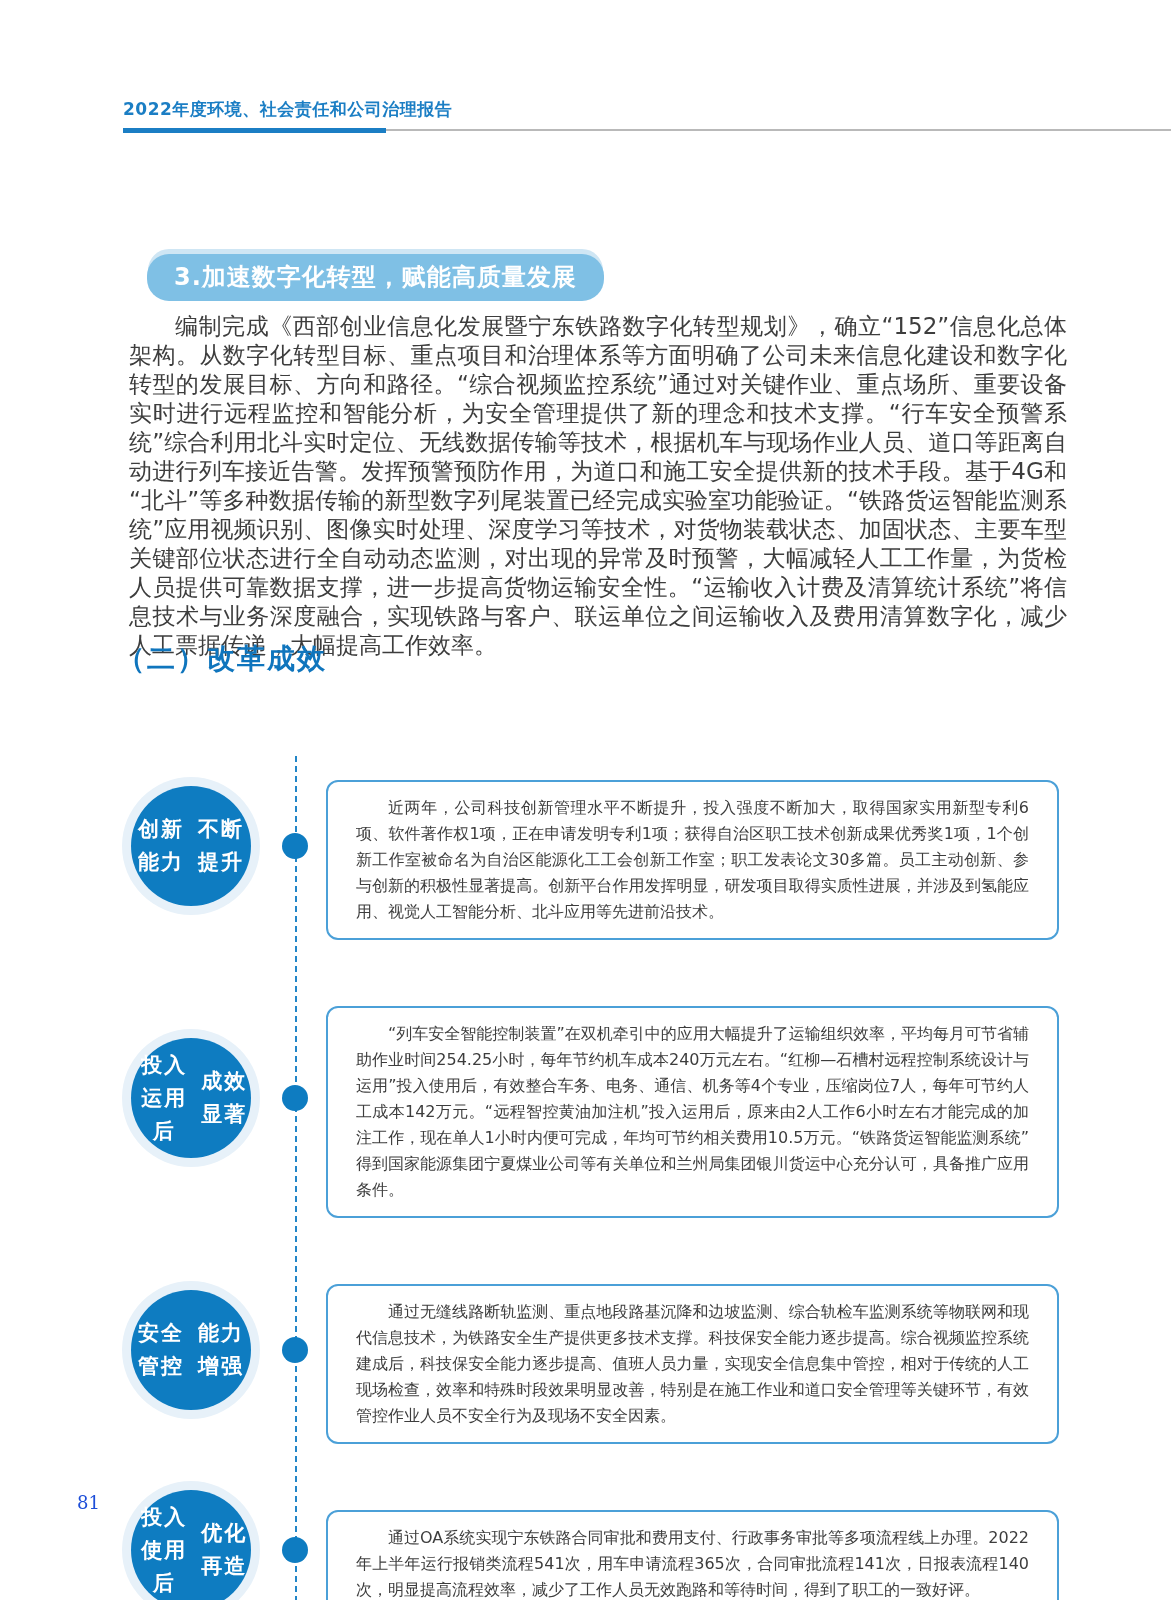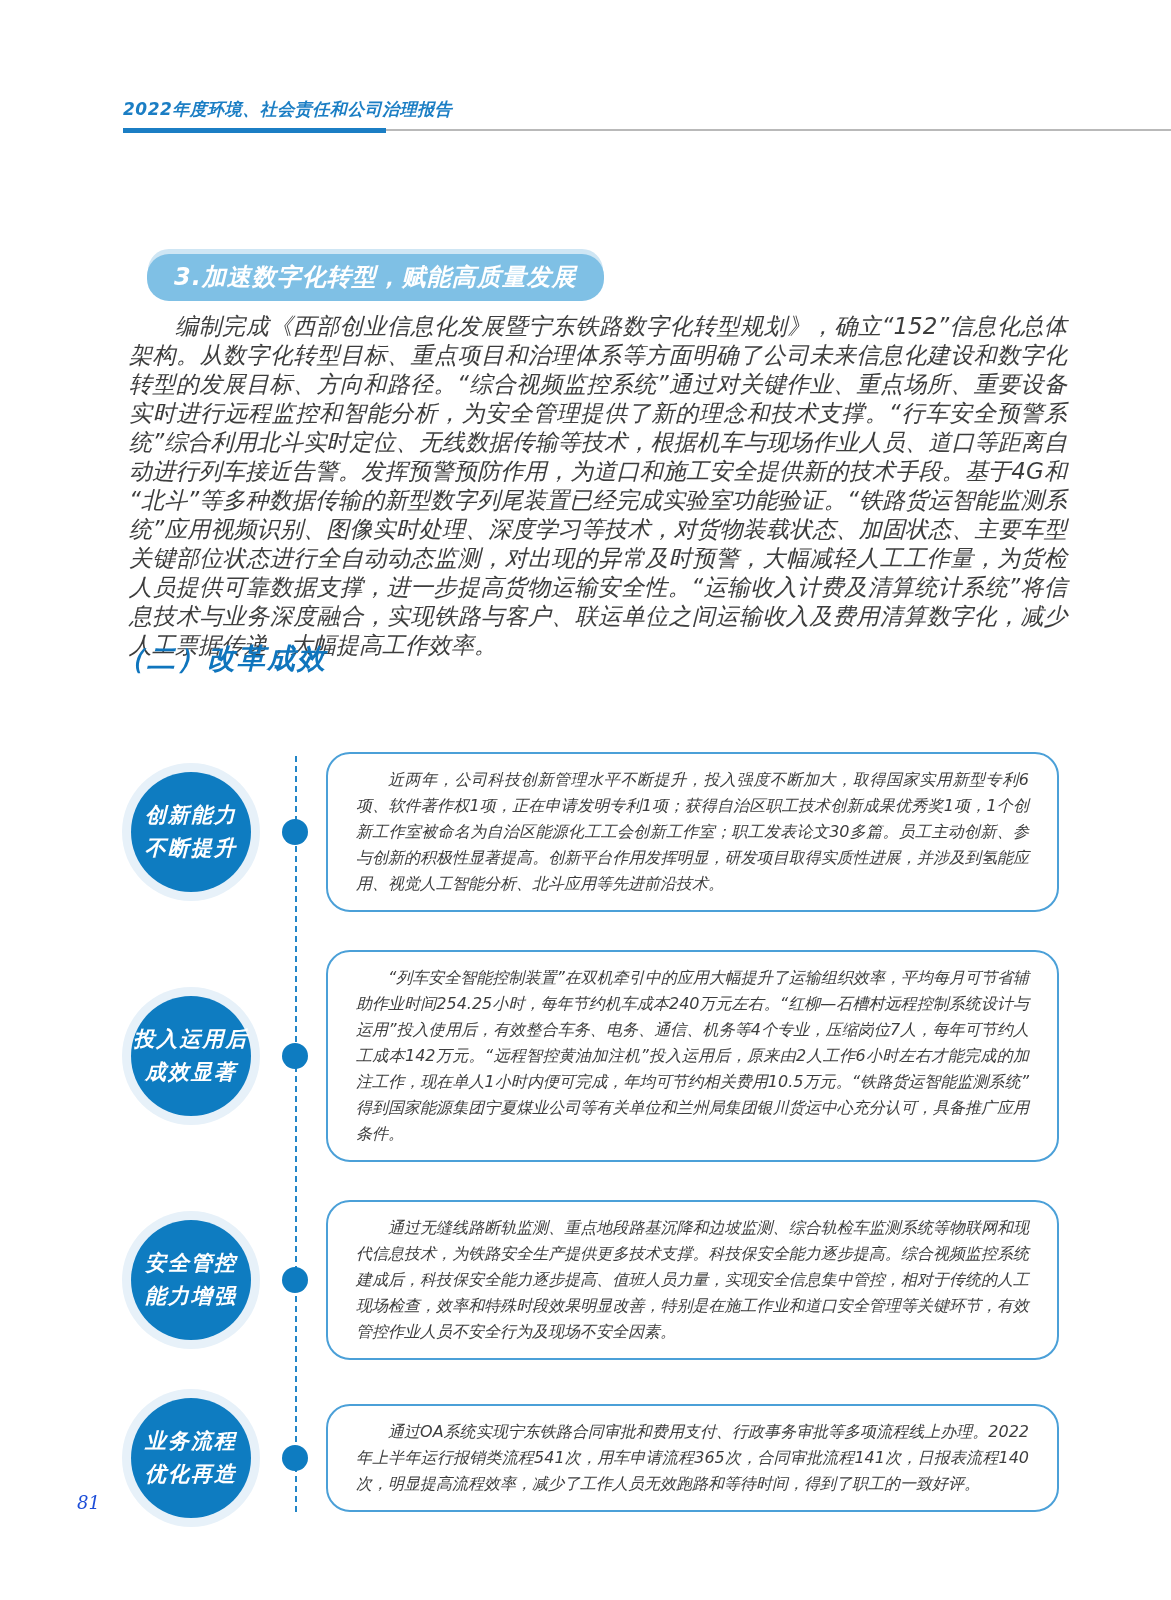--- a/index.html
+++ b/index.html
@@ -4,21 +4,20 @@
 <style>
   * { margin:0; padding:0; box-sizing:border-box; }
   html,body { background:#ffffff; }
   body { font-family:"DejaVu Sans","Liberation Sans",sans-serif; }
 
   .page {
     position:relative;
     width:1171px; height:1600px;
     background:#ffffff;
     overflow:hidden;
-    font-style:italic;
   }
 
   
   .header { position:absolute; top:98px; left:123px; right:0; }
   .header-title {
     font-size:17px; font-weight:bold; color:#1b7ec4;
     letter-spacing:0.5px;
   }
   .header-rule { position:relative; margin-top:7px; height:5px; }
   .header-rule .blue-seg {
@@ -70,35 +69,36 @@
   .row:last-child { margin-bottom:0; }
   .circle-col {
     flex:none; width:203px;
     display:flex; align-items:center;
   }
   .circle {
     margin-left:8px;
     width:120px; height:120px; border-radius:50%;
     background:#0e7cc1;
     box-shadow:0 0 0 9px #e7f1f9;
-    display:flex; flex-direction:column; align-items:center; justify-content:center;
+    display:flex; align-items:center; justify-content:center;
     color:#ffffff; font-weight:bold; font-size:21px; line-height:33px;
     letter-spacing:2px; text-align:center;
   }
   .dot {
     position:absolute; left:172px; top:50%;
     width:26px; height:26px; border-radius:50%;
     background:#0e7cc1;
     transform:translate(-50%,-50%);
   }
   .info-box {
     flex:1;
-    border:2px solid #4ba0d8; border-radius:24px;
+    border:2px solid #4ba0d8; border-radius:12px;
     background:#ffffff;
     padding:13px 28px;
+    margin-top:28px;
   }
   .info-box p {
     font-size:16px; line-height:26px; color:#3d3d3d;
     text-align:justify; text-indent:2em;
   }
 
   
   .page-number {
     position:absolute; left:77px; bottom:87px;
     font-family:"DejaVu Serif","Liberation Serif",serif;
@@ -162,21 +162,21 @@
       </div>
       <span class="dot"></span>
       <div class="info-box">
         <p>通过无缝线路断轨监测、重点地段路基沉降和边坡监测、综合轨检车监测系统等物联网和现代信息技术，为铁路安全生产提供更多技术支撑。科技保安全能力逐步提高。综合视频监控系统建成后，科技保安全能力逐步提高、值班人员力量，实现安全信息集中管控，相对于传统的人工现场检查，效率和特殊时段效果明显改善，特别是在施工作业和道口安全管理等关键环节，有效管控作业人员不安全行为及现场不安全因素。</p>
       </div>
     </div>
 
     <div class="row">
       <div class="circle-col">
         <div class="circle">
-          <span>业务流程</span>
+          <span>投入使用后</span>
           <span>优化再造</span>
         </div>
       </div>
       <span class="dot"></span>
       <div class="info-box">
         <p>通过OA系统实现宁东铁路合同审批和费用支付、行政事务审批等多项流程线上办理。2022年上半年运行报销类流程541次，用车申请流程365次，合同审批流程141次，日报表流程140次，明显提高流程效率，减少了工作人员无效跑路和等待时间，得到了职工的一致好评。</p>
       </div>
     </div>
   </div>
 

